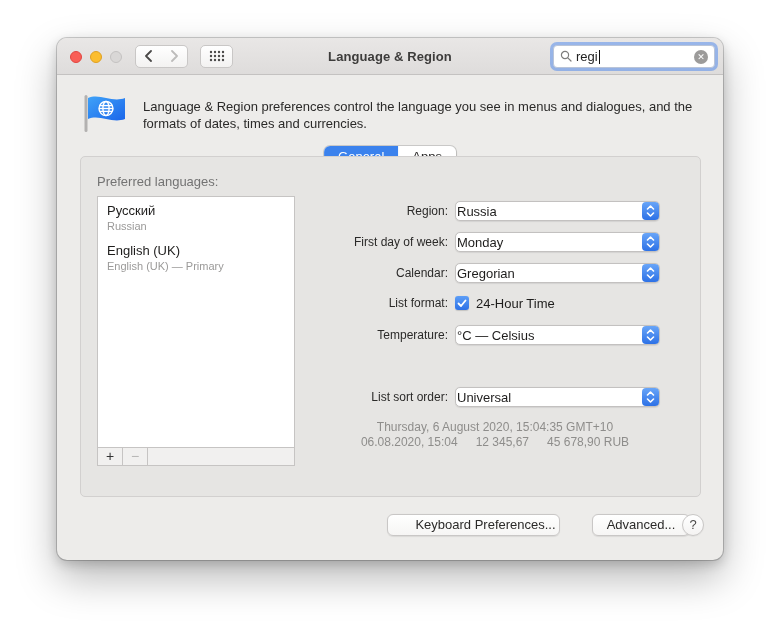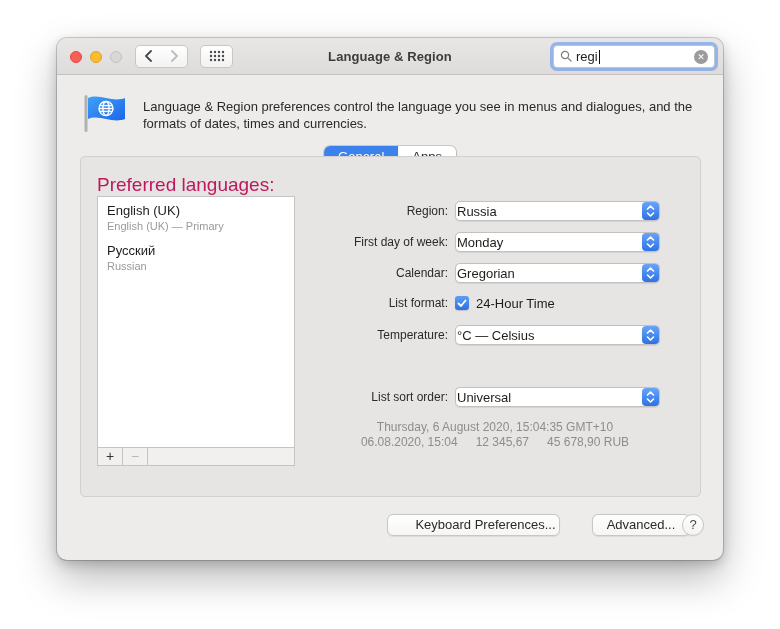--- a/index.html
+++ b/index.html
@@ -70,21 +70,21 @@
   .tab { font-size:13px; padding:0 14px; line-height:21px; color:#2b2a29; }
   .tab.selected { background:#3b82ed; color:#ffffff; }
 
   
   .groupbox {
     position:absolute; left:23px; top:118px; width:621px; height:341px;
     background:#e6e5e3; border:1px solid #d2d0cf; border-radius:5px;
   }
 
   
-  .pl-label { position:absolute; left:40px; top:136px; font-size:19px; color:#be185d; }
+  .pl-label { position:absolute; left:40px; top:136px; font-size:13px; color:#737373; }
   .langlist {
     position:absolute; left:40px; top:158px; width:198px; height:251px;
     background:#ffffff; border:1px solid #c6c4c3; border-bottom:none;
   }
   .lang-item { padding:6px 9px 5px 9px; }
   .lang-title { font-size:13px; color:#1e1d1c; }
   .lang-sub { font-size:11px; color:#9b9a99; margin-top:2px; }
   .listfooter {
     position:absolute; left:40px; top:409px; width:198px; height:19px;
     background:#f1f0ef; border:1px solid #c6c4c3; display:flex;
@@ -227,26 +227,26 @@
   <div class="tabs">
     <div class="tab selected">General</div>
     <div class="tab">Apps</div>
   </div>
 
   <div class="groupbox"></div>
 
   <div class="pl-label">Preferred languages:</div>
   <div class="langlist">
     <div class="lang-item">
+      <div class="lang-title">Русский</div>
+      <div class="lang-sub">Russian</div>
+    </div>
+    <div class="lang-item">
       <div class="lang-title">English (UK)</div>
       <div class="lang-sub">English (UK) — Primary</div>
-    </div>
-    <div class="lang-item">
-      <div class="lang-title">Русский</div>
-      <div class="lang-sub">Russian</div>
     </div>
   </div>
   <div class="listfooter">
     <div class="fbtn">+</div>
     <div class="fbtn disabled">−</div>
   </div>
 
   <div class="rowlabel" style="top:163px">Region:</div>
   <div class="popup" style="top:163px">
     <span class="popup-text">Russia</span>

